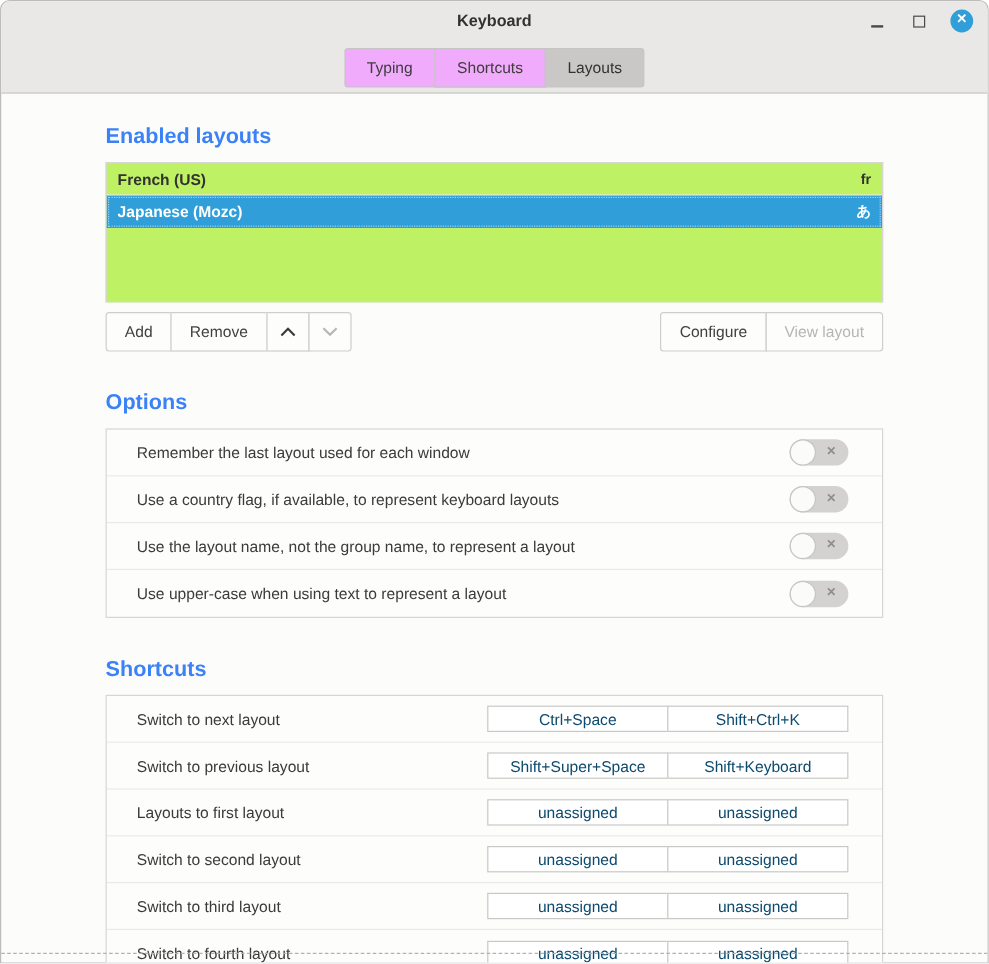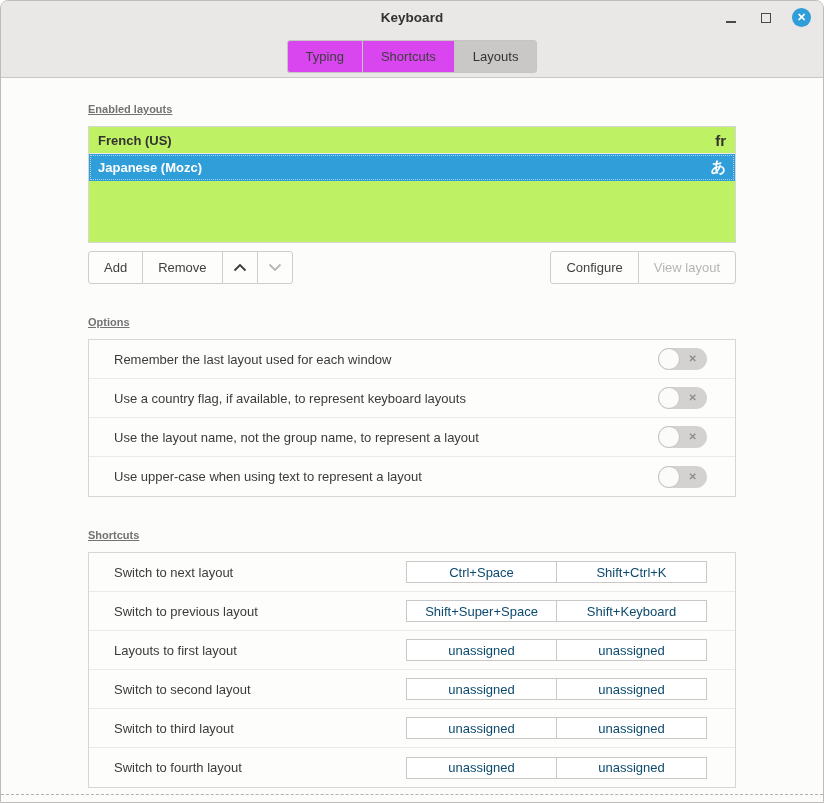--- a/index.html
+++ b/index.html
@@ -19,38 +19,38 @@
   .win-controls{ position:absolute; right:12px; top:0; height:33px; display:flex; align-items:center; gap:17px; }
   .wc-btn{ width:18px; height:18px; display:flex; align-items:center; justify-content:center; cursor:default; }
   .min-glyph{ width:10px; height:0; border-top:2px solid #4a4948; margin-top:8px; }
   .max-glyph{ width:10px; height:10px; border:1.6px solid #4a4948; background:transparent; }
   .close-btn{ width:19px; height:19px; border-radius:50%; background:#2f9ed9; display:flex; align-items:center; justify-content:center; }
   .close-glyph{ color:#ffffff; font-size:11px; line-height:1; font-weight:bold; transform:translateY(-0.5px); }
   
   .tabbar{ height:44px; display:flex; justify-content:center; align-items:center; }
   .tabs{ display:flex; height:33px; }
   .tab{
-    background:#d946ef; border:1px solid #c6c5c3; color:#3e3d3c;
+    background:#f0abfc; border:1px solid #c6c5c3; color:#3e3d3c;
     font-size:13px; padding:0 18px; display:flex; align-items:center; cursor:default;
   }
   .tab + .tab{ margin-left:-1px; }
   .tab:first-child{ border-radius:3px 0 0 3px; }
   .tab:last-child{ border-radius:0 3px 3px 0; }
   .tab.active{ background:#c9c8c6; color:#343332; }
   
   .content{ padding:25px 87px 0 87px; }
-  .section-heading{ font-size:11px; font-weight:bold; color:#737373;text-decoration:underline; }
+  .section-heading{ font-size:18px; font-weight:bold; color:#3b82f6; }
   
   .listbox{ margin-top:11px; height:117px; background:#bef264; border:1px solid #d7d6d4; }
   .layout-row{
     height:27px; display:flex; align-items:center; padding:0 9px;
     border-bottom:1px solid #ebeae8; cursor:default;
   }
   .layout-name{ font-size:13px; font-weight:bold; color:#333231; }
-  .layout-badge{ margin-left:auto; font-size:15px; font-weight:bold; color:#333231; }
+  .layout-badge{ margin-left:auto; font-size:12px; font-weight:bold; color:#333231; }
   .layout-row.selected{ background:#2f9ed9; border-bottom-color:#2f9ed9; outline:1px dotted #9fd4ef; outline-offset:-2px; }
   .layout-row.selected .layout-name, .layout-row.selected .layout-badge{ color:#ffffff; }
   
   .list-actions{ margin-top:8px; display:flex; justify-content:space-between; }
   .btn-group{ display:flex; height:33px; }
   .btn{
     background:#fdfdfc; border:1px solid #cfcecb; color:#424140; font-size:13px;
     padding:0 15px; display:flex; align-items:center; justify-content:center; cursor:default;
   }
   .btn + .btn{ margin-left:-1px; }

